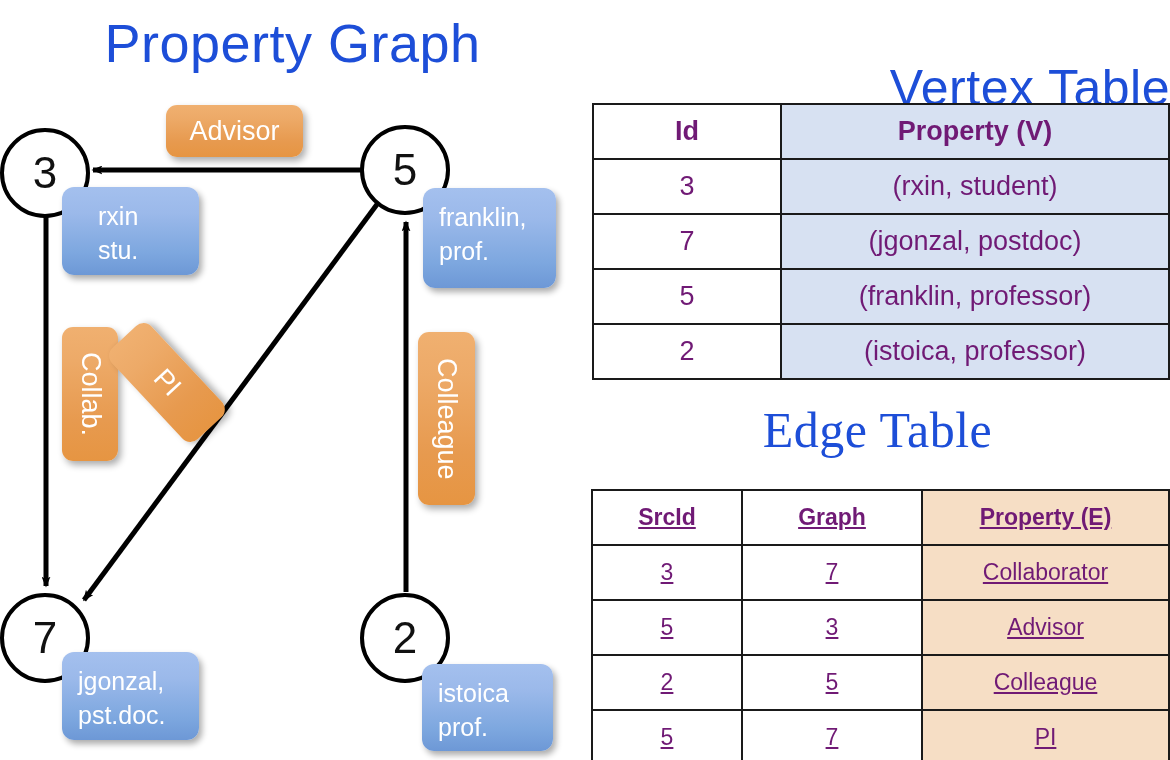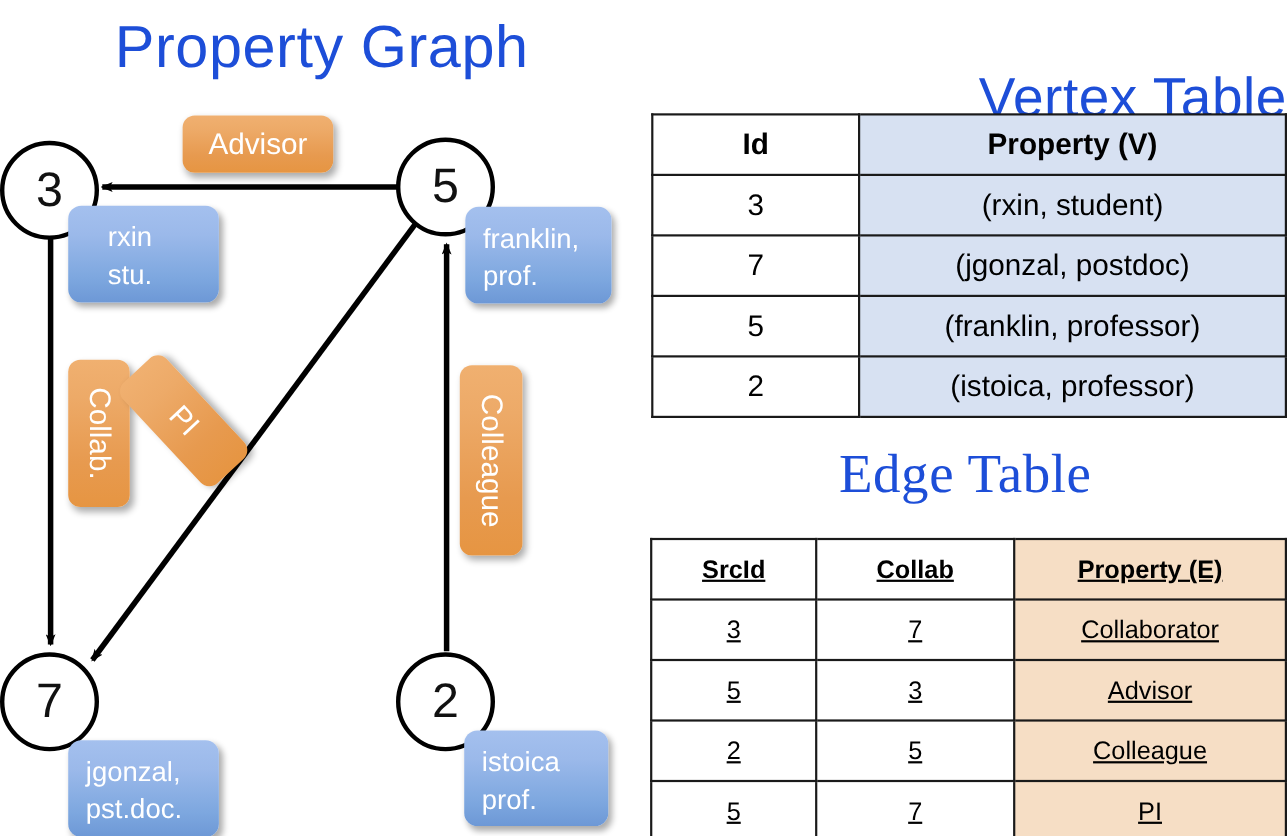--- a/index.html
+++ b/index.html
@@ -89,22 +89,22 @@
     color: #ffffff;
     font-family: "Liberation Sans", sans-serif;
     font-weight: 300;
     font-size: 25px;
     line-height: 34px;
     padding: 12px 0 0 16px;
     box-sizing: border-box;
     z-index: 6;
   }
   #prop-3 { left: 62px;  top: 187px; width: 137px; height: 88px; padding-left: 36px; }
-  #prop-5 { left: 423px; top: 188px; width: 133px; height: 88px; }
-  #prop-7 { left: 62px;  top: 652px; width: 137px; height: 88px; margin-top: 21px; }
+  #prop-5 { left: 423px; top: 188px; width: 133px; height: 100px; }
+  #prop-7 { left: 62px;  top: 652px; width: 137px; height: 88px; }
   #prop-2 { left: 422px; top: 664px; width: 131px; height: 87px; }
   .prop-box div { white-space: nowrap; }
 
   
   .edge-badge {
     position: absolute;
     border-radius: 11px;
     background: linear-gradient(180deg, #f0b070 0%, #edaa68 25%, #e79a4f 70%, #e69542 100%);
     box-shadow: 3px 4px 7px rgba(0,0,0,0.33);
     color: #ffffff;
@@ -155,21 +155,21 @@
     position: absolute;
     border-collapse: collapse;
     font-family: "Liberation Sans", sans-serif;
     font-weight: 300;
     table-layout: fixed;
   }
   .data-table td, .data-table th {
     border: 2px solid #1a1a1a;
     text-align: center;
     font-weight: 300;
-    color: #000000;
+    color: #701a75;
     padding: 0;
   }
   .data-table thead th {
     font-weight: bold;
   }
 
   
   #vertex-table {
     left: 592px; top: 103px;
     width: 576px;
@@ -313,21 +313,21 @@
 
 <table class="data-table" id="edge-table">
   <colgroup>
     <col class="c-src">
       <col class="c-dst">
       <col class="c-prop">
   </colgroup>
   <thead>
     <tr>
       <th class="hdr-src">SrcId</th>
-      <th class="hdr-dst">Collab</th>
+      <th class="hdr-dst">Graph</th>
       <th class="hdr-prop">Property (E)</th>
     </tr>
   </thead>
   <tbody>
     <tr>
       <td class="cell-src">3</td>
       <td class="cell-dst">7</td>
       <td class="cell-prop">Collaborator</td>
     </tr>
     <tr>

